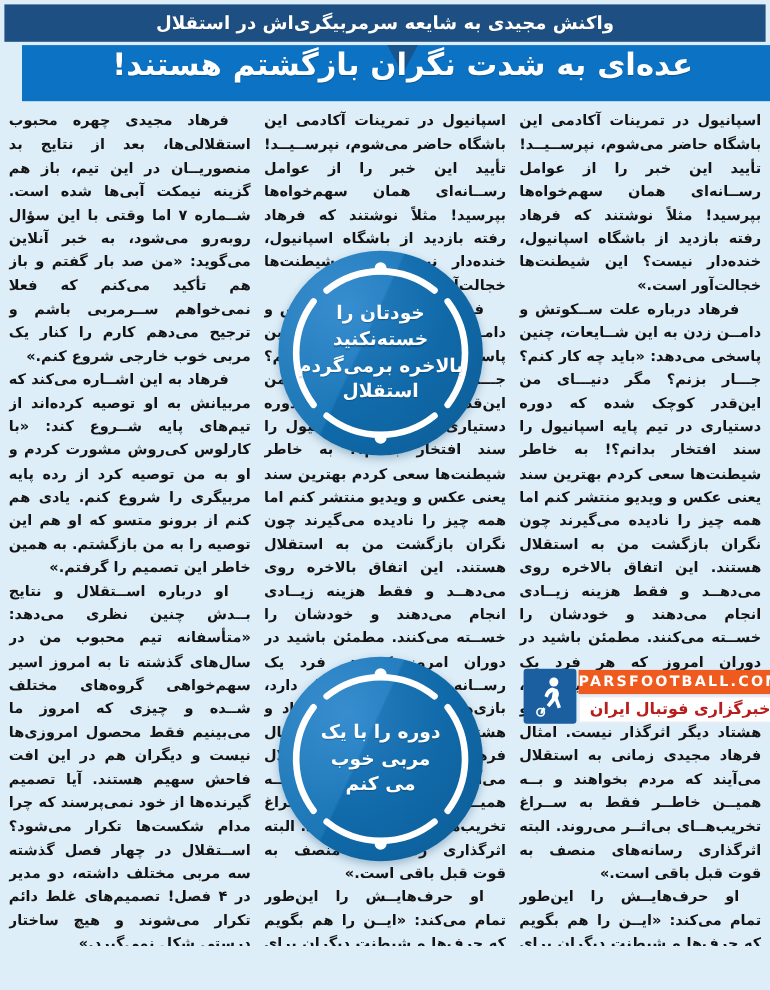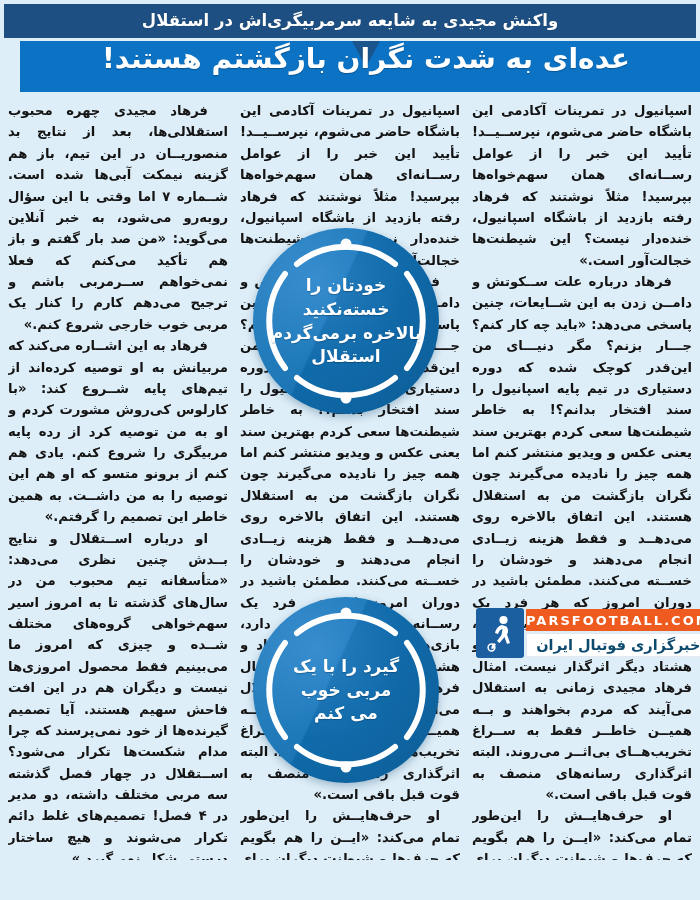--- a/index.html
+++ b/index.html
@@ -155,21 +155,21 @@
     </div>
 
     <div class="col">
       <p class="no-indent">اسپانیول در تمرینات آکادمی این باشگاه حاضر می‌شوم، نپرســیــد! تأیید این خبر را از عوامل رســانه‌ای همان سهم‌خواه‌ها بپرسید! مثلاً نوشتند که فرهاد رفته بازدید از باشگاه اسپانیول، خنده‌دار نیست؟ این شیطنت‌ها خجالت‌آور است.»</p>
       <p>فرهاد درباره علت ســکوتش و دامــن زدن به این شــایعات، چنین پاسخی می‌دهد: «باید چه کار کنم؟ جـــار بزنم؟ مگر دنیـــای من این‌قدر کوچک شده که دوره دستیاری در تیم پایه اسپانیول را سند افتخار بدانم؟! به خاطر شیطنت‌ها سعی کردم بهترین سند یعنی عکس و ویدیو منتشر کنم اما همه چیز را نادیده می‌گیرند چون نگران بازگشت من به استقلال هستند. این اتفاق بالاخره روی می‌دهــد و فقط هزینه زیــادی انجام می‌دهند و خودشان را خســته می‌کنند. مطمئن باشید در دوران امروز که هر فرد یک رســانه شــخصی در اختیار دارد، بازی‌های رســانه‌ای دهه هفتاد و هشتاد دیگر اثرگذار نیست. امثال فرهاد مجیدی زمانی به استقلال می‌آیند که مردم بخواهند و بــه همیــن خاطــر فقط به ســراغ تخریب‌هــای بی‌اثــر می‌روند. البته اثرگذاری رسانه‌های منصف به قوت قبل باقی است.»</p>
       <p>او حرف‌هایــش را این‌طور تمام می‌کند: «ایــن را هم بگویم که حرف‌ها و شیطنت دیگران برای من اهمیتی ندارد که اگر داشــت یک ماه قبل نسبت به دروغ‌پردازی‌ها و اکنش نشان می‌دادم. من کار خودم را انجام می‌دهم و اهداف بزرگی دارم.</p>
     </div>
 
     <div class="col">
       <p>فرهاد مجیدی چهره محبوب استقلالی‌ها، بعد از نتایج بد منصوریــان در این تیم، باز هم گزینه نیمکت آبی‌ها شده است. شــماره ۷ اما وقتی با این سؤال روبه‌رو می‌شود، به خبر آنلاین می‌گوید: «من صد بار گفتم و باز هم تأکید می‌کنم که فعلا نمی‌خواهم ســرمربی باشم و ترجیح می‌دهم کارم را کنار یک مربی خوب خارجی شروع کنم.»</p>
-      <p>فرهاد به این اشــاره می‌کند که مربیانش به او توصیه کرده‌اند از تیم‌های پایه شــروع کند: «با کارلوس کی‌روش مشورت کردم و او به من توصیه کرد از رده پایه مربیگری را شروع کنم. یادی هم کنم از برونو متسو که او هم این توصیه را به من داشــت. به همین خاطر این تصمیم را گرفتم.»</p>
+      <p>فرهاد به این اشــاره می‌کند که مربیانش به او توصیه کرده‌اند از تیم‌های پایه شــروع کند: «با کارلوس کی‌روش مشورت کردم و او به من توصیه کرد از رده پایه مربیگری را شروع کنم. یادی هم کنم از برونو متسو که او هم این توصیه را به من بازگشتم. به همین خاطر این تصمیم را گرفتم.»</p>
       <p>او درباره اســتقلال و نتایج بــدش چنین نظری می‌دهد: «متأسفانه تیم محبوب من در سال‌های گذشته تا به امروز اسیر سهم‌خواهی گروه‌های مختلف شــده و چیزی که امروز ما می‌بینیم فقط محصول امروزی‌ها نیست و دیگران هم در این افت فاحش سهیم هستند. آیا تصمیم گیرنده‌ها از خود نمی‌پرسند که چرا مدام شکست‌ها تکرار می‌شود؟ اســتقلال در چهار فصل گذشته سه مربی مختلف داشته، دو مدیر در ۴ فصل! تصمیم‌های غلط دائم تکرار می‌شوند و هیچ ساختار درستی شکل نمی‌گیرد.»</p>
       <p>مجیــدی در واکنش به اینکه می‌گویند مربی تیم ..... می‌گوید: «بهتر است ..... روز با لباس مربیگری</p>
     </div>
 
   </div>
 
   <div class="badge" id="badge-1">
     <svg class="badge-ring" viewBox="0 0 170 170">
       <path d="M 24 132 A 78 78 0 0 1 24 38" fill="none" stroke="#ffffff" stroke-width="6" stroke-linecap="round"></path>
       <path d="M 146 38 A 78 78 0 0 1 146 132" fill="none" stroke="#ffffff" stroke-width="6" stroke-linecap="round"></path>
@@ -189,38 +189,38 @@
   <div class="badge" id="badge-2">
     <svg class="badge-ring" viewBox="0 0 170 170">
       <path d="M 24 132 A 78 78 0 0 1 24 38" fill="none" stroke="#ffffff" stroke-width="6" stroke-linecap="round"></path>
       <path d="M 146 38 A 78 78 0 0 1 146 132" fill="none" stroke="#ffffff" stroke-width="6" stroke-linecap="round"></path>
       <path d="M 36 28 A 78 78 0 0 1 134 28" fill="none" stroke="#ffffff" stroke-width="6" stroke-linecap="round"></path>
       <path d="M 36 142 A 78 78 0 0 0 134 142" fill="none" stroke="#ffffff" stroke-width="6" stroke-linecap="round"></path>
       <circle cx="85" cy="8" r="5.5" fill="#ffffff"></circle>
       <circle cx="85" cy="162" r="5.5" fill="#ffffff"></circle>
     </svg>
     <div class="badge-lines">
-      <span>گیرد را با یک</span>
+      <span>دوره را با یک</span>
       <span>مربی خوب</span>
       <span>می کنم</span>
     </div>
   </div>
 
   <div class="logo">
     <div class="logo-mark" style="background: rgb(27, 95, 160);">
       <svg width="30" height="38" viewBox="0 0 30 38" aria-hidden="true">
         <circle cx="18.5" cy="6" r="4.1" fill="#ffffff"></circle>
         <path d="M17 11 C13 12 11 15 10 19 L13 20 C14 17 15.5 15.5 17.5 15 L16.5 21 L12 27 L14.5 29 L19.5 23 L22 30 L25 29 L22 20.5 C23.5 18.5 23.5 15 21.5 12.6 Z" fill="#ffffff"></path>
         <path d="M9 29 C7 31 6 33 6.5 35 L9 34.5 C8.8 33.2 9.6 31.8 11 30.6 Z" fill="#ffffff"></path>
         <circle cx="6.5" cy="33.5" r="3.4" fill="none" stroke="#ffffff" stroke-width="1.5"></circle>
       </svg>
     </div>
     <div class="logo-stack">
       <div class="logo-top" style="background: rgb(239, 90, 30);">
         <span>PARSFOOTBALL.COM</span>
       </div>
       <div class="logo-bot">
-        <span style="color: #0c4a6e;">خبرگزاری فوتبال ایران</span>
+        <span style="color: #b91c1c;">خبرگزاری فوتبال ایران</span>
       </div>
     </div>
   </div>
 
 </div>
 
 </body></html>

